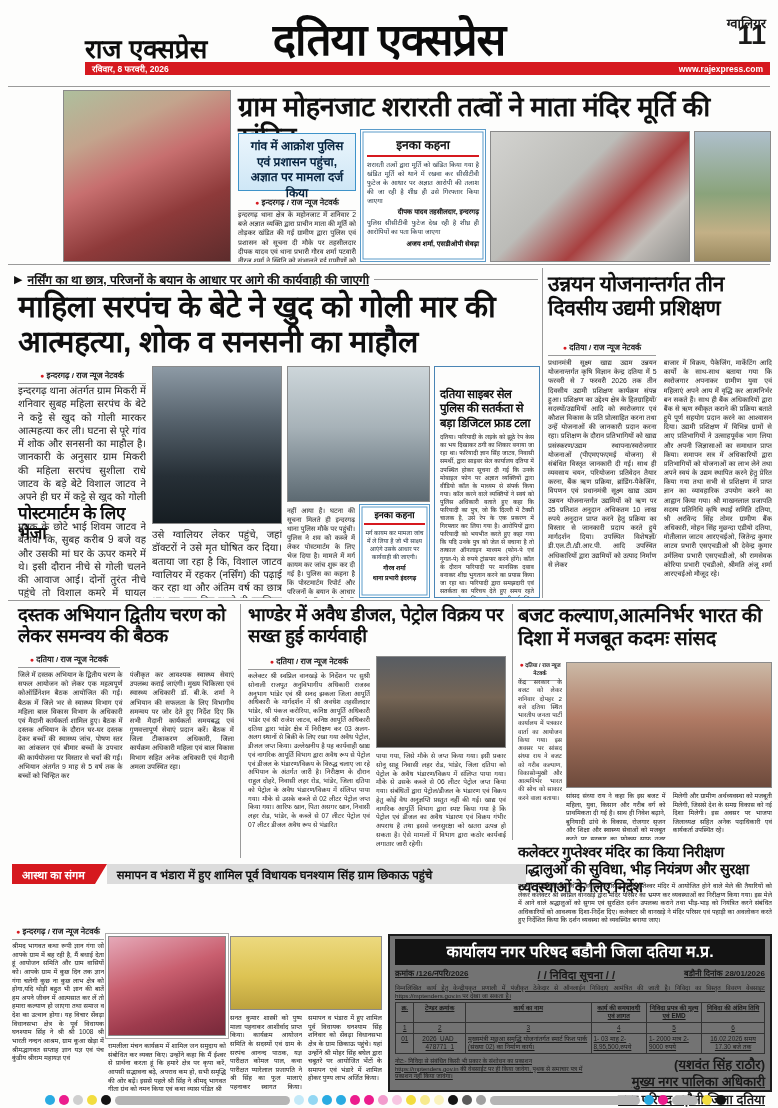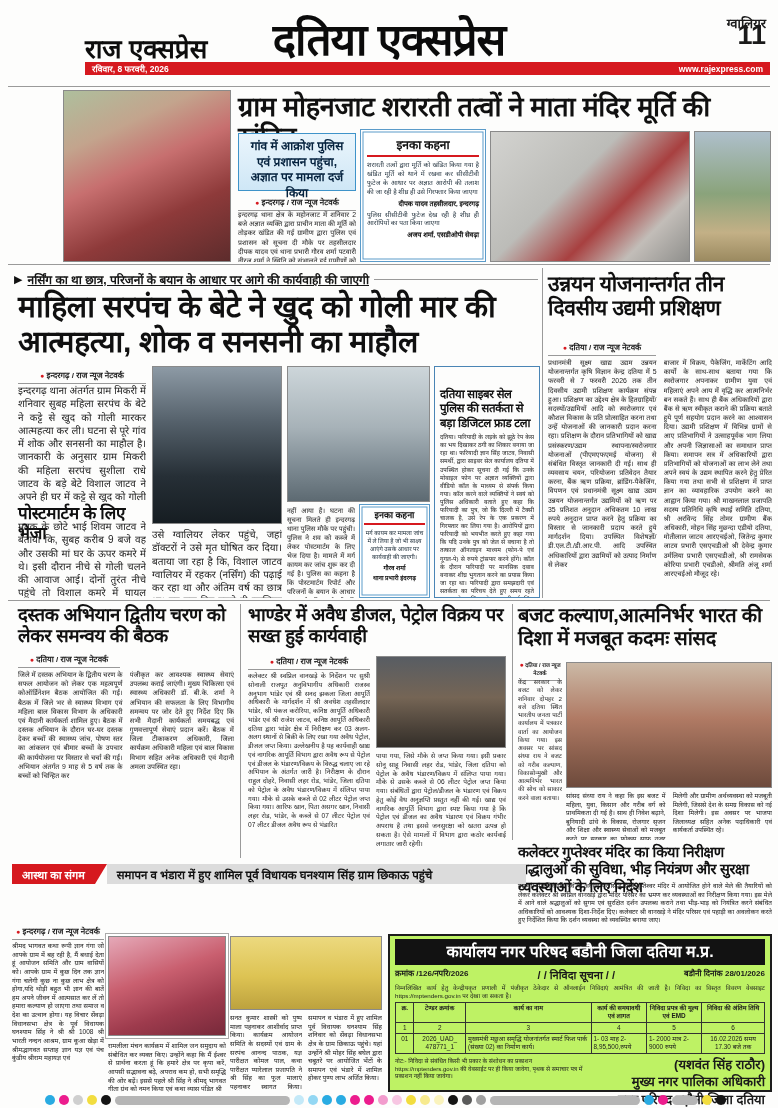--- a/index.html
+++ b/index.html
@@ -29,21 +29,21 @@
   
   .brand { font-size:26px; font-weight:800; color:#0d0d0d; }
   .masthead { font-size:44px; font-weight:800; color:#0b0b0b; text-align:center; letter-spacing:-1px; }
   .redbar { background:#d6191f; color:#fff; font-size:8.5px; font-weight:bold;
             display:flex; justify-content:space-between; align-items:center; padding:0 7px; }
 
   
   .subhead-box { background:linear-gradient(180deg,#eaf5fc,#cfe7f6); border:1px solid #3e93c9;
                  color:#06233f; font-weight:800; font-size:12px; line-height:1.3; padding:5px 6px; text-align:center; }
   .quote-box { background:#fff; border:1px solid #5b9bc9; box-shadow:inset 0 0 0 1.5px #fff, inset 0 0 0 2.5px #5b9bc9;
-               padding:6px 6px 4px; overflow:hidden;font-family:Liberation Serif, serif; }
+               padding:6px 6px 4px; overflow:hidden; }
   .quote-title { font-weight:800; text-align:center; font-size:12px; color:#111;
                  border-bottom:2px solid #d6191f; padding-bottom:2px; margin-bottom:4px; }
   .quote-txt { font-size:6.6px; line-height:1.35; text-align:justify; color:#20303c; }
   .quote-attr { font-size:6.8px; font-weight:800; text-align:right; color:#111; margin-top:2px; }
   .cyber-box { border:1px solid #4a85b5; padding:20px 5px; overflow:hidden; }
 
   .kicker { display:flex; align-items:center; gap:5px; }
   .kicker .arr { color:#111; font-size:11px; }
   .kicker .ktxt { font-weight:800; font-size:12px; text-decoration:underline; color:#151515; }
   .kicker .kline { flex:1; border-top:1px solid #9a9a9a; }
@@ -58,21 +58,21 @@
   .ph-idol { background:linear-gradient(135deg,#d3d3d0 0%,#bcbcb8 40%,#a84040 62%,#c2bdb8 80%,#8f8f8c 100%); }
   .ph-field { background:linear-gradient(180deg,#aebfcb 0%,#8aa37b 48%,#c3b086 78%,#9b8a60 100%); }
   .ph-portrait { background:linear-gradient(180deg,#8d9aa5 0%,#55616b 35%,#262f36 70%,#161d22 100%); }
   .ph-street { background:linear-gradient(180deg,#cdd6da 0%,#a7b2b8 45%,#7d8a92 75%,#5d6a72 100%); }
   .ph-shop { background:linear-gradient(180deg,#585d63 0%,#756555 45%,#4a4138 80%,#332e29 100%); }
   .ph-group { background:linear-gradient(180deg,#cbb9a6 0%,#b07a64 45%,#8a5f4d 75%,#6d4a3c 100%); }
   .ph-stage { background:linear-gradient(160deg,#e5a9b8 0%,#c95f6f 40%,#9e3b4d 70%,#77293a 100%); }
   .ph-yellow { background:linear-gradient(180deg,#ecd97e 0%,#ddc353 55%,#bda23e 100%); }
 
   
-  .tender { border:2px solid #1c1c1c; background:#bef264; padding:3px 5px; }
+  .tender { border:2px solid #1c1c1c; background:#737373; padding:3px 5px;text-decoration:underline; }
   .tender-bar { background:#121212; color:#fff; font-size:16px; font-weight:800; text-align:center; padding:1px 0 3px; }
   .tender-row1 { display:flex; justify-content:space-between; font-weight:800; font-size:8px; margin-top:2px; }
   .tender-row1 .mid { font-size:11px; }
   .tender-intro { font-size:6.2px; line-height:1.3; margin:2px 0; text-align:justify; }
   table.tnd { border-collapse:collapse; width:100%; font-size:6.4px; }
   table.tnd th, table.tnd td { border:1px solid #333; padding:1px 2px; text-align:center; vertical-align:top; line-height:1.3; }
   table.tnd th { font-weight:800; }
   .tnd-note { font-size:6px; line-height:1.3; margin-top:2px; }
   .tnd-sign { font-size:13px; font-weight:800; text-align:right; line-height:1.35; }
 

